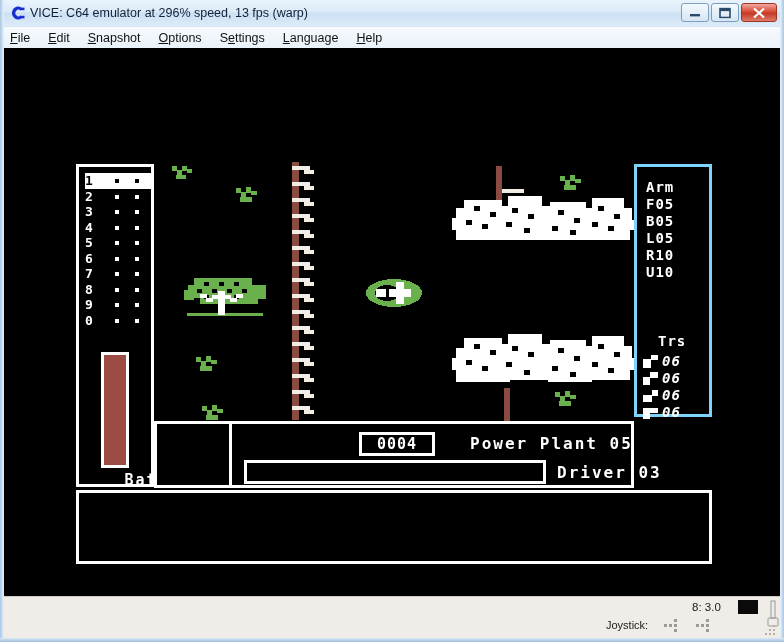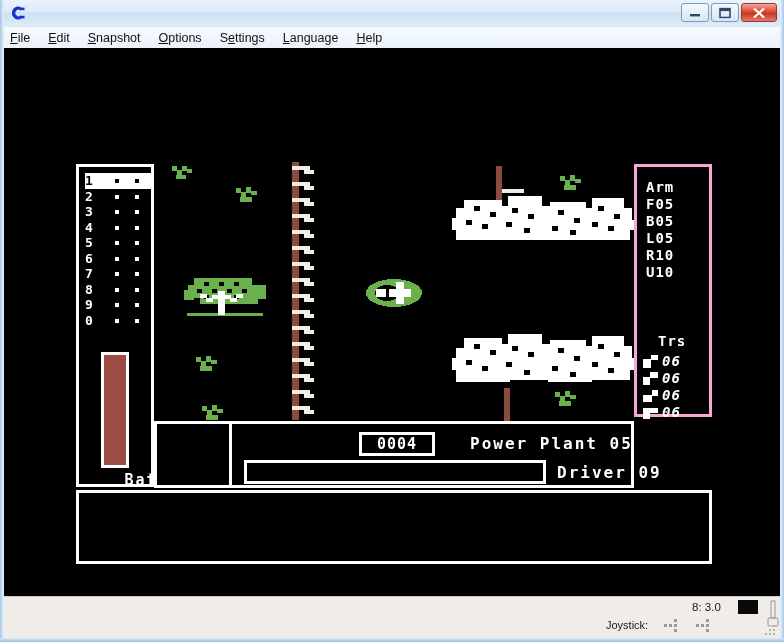--- a/index.html
+++ b/index.html
@@ -100,21 +100,21 @@
   }
   #bat-fill{position:absolute;left:0;bottom:0;width:100%;height:100%;background:#9d4c43;}
   #bat-label{
     position:absolute;left:0;top:306px;width:100%;text-align:center;
     font-size:15px;line-height:15px;letter-spacing:2px;padding-left:26px;
   }
 
   
   #right-panel{
     position:absolute;left:630px;top:116px;width:78px;height:253px;
-    border:3px solid #f9a8d4;box-sizing:border-box;background:#000;
+    border:3px solid #7dd3fc;box-sizing:border-box;background:#000;
   }
   #arm-list{position:absolute;left:9px;top:12px;width:62px;}
   .arm-row{font-size:14px;line-height:17px;letter-spacing:1px;}
   #trs-head{position:absolute;left:9px;top:166px;font-size:14px;line-height:17px;letter-spacing:1px;margin-left:12px;}
   #trs-list{position:absolute;left:6px;top:184px;width:66px;}
   .trs-row{display:flex;align-items:flex-end;height:17px;font-style:italic;}
   .trs-row .glyph{width:16px;height:13px;position:relative;margin-right:3px;}
   .trs-row .glyph b{position:absolute;background:#fff;display:block;}
   .trs-row .val{font-size:14px;line-height:14px;letter-spacing:1px;}
   #small-box{
@@ -167,20 +167,21 @@
 <body>
 
 <div id="window">
 
   <div id="titlebar">
     <svg id="title-icon" viewBox="0 0 18 18">
       <path d="M13 3.2 A6.4 6.4 0 1 0 13 14.8 L13 11.6 A3.4 3.4 0 1 1 13 6.4 Z" fill="#1a2fcf"></path>
       <rect x="11.5" y="3.6" width="5" height="2.6" fill="#1a2fcf"></rect>
       <rect x="11.5" y="11.8" width="5" height="2.6" fill="#1a2fcf"></rect>
     </svg>
+    <div id="title-text">VICE: C64 emulator at 296% speed, 13 fps (warp)</div>
 
     <div class="winbtn" id="btn-min">
       <svg width="12" height="10">
         <rect x="1" y="6" width="10" height="2.4" fill="#2b4a6b"></rect>
       </svg>
     </div>
     <div class="winbtn" id="btn-max">
       <svg width="12" height="11">
         <rect x="1" y="1" width="10" height="9" fill="none" stroke="#2b4a6b" stroke-width="1.6"></rect>
         <rect x="1" y="1" width="10" height="2.6" fill="#2b4a6b"></rect>
@@ -534,21 +535,21 @@
       <div id="progress-box">
           <div style="height:100%;background:#fff;width:0%"></div>
         </div>
 
       <div id="lbl-power" class="px">
         <span>Power Plant</span>
         <span>05</span>
       </div>
       <div id="lbl-driver" class="px">
         <span>Driver</span>
-        <span>09</span>
+        <span>03</span>
       </div>
 
       <div id="bottom-frame"></div>
     </div>
   </div>
 
   <div id="statusbar">
     <div id="joy-label">Joystick:</div>
     <div class="joygrid" id="joy1">
       <i style="left:10px;top:0"></i>

